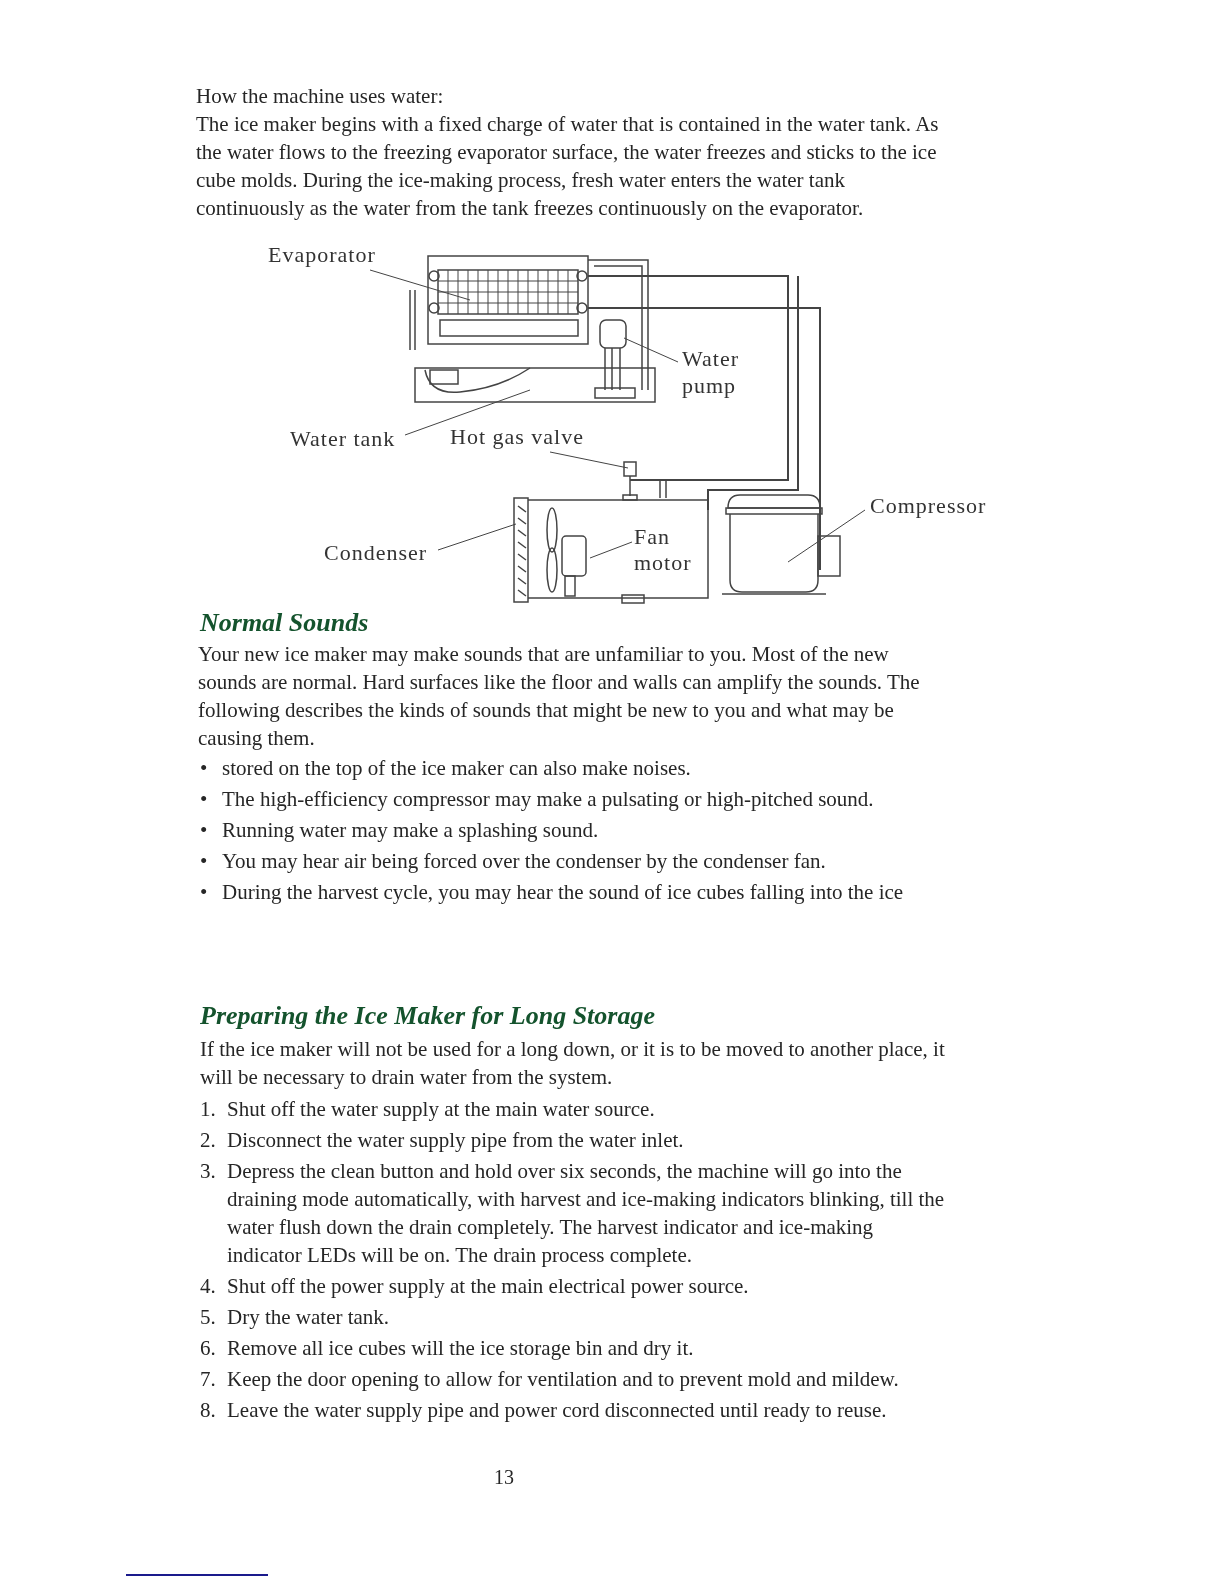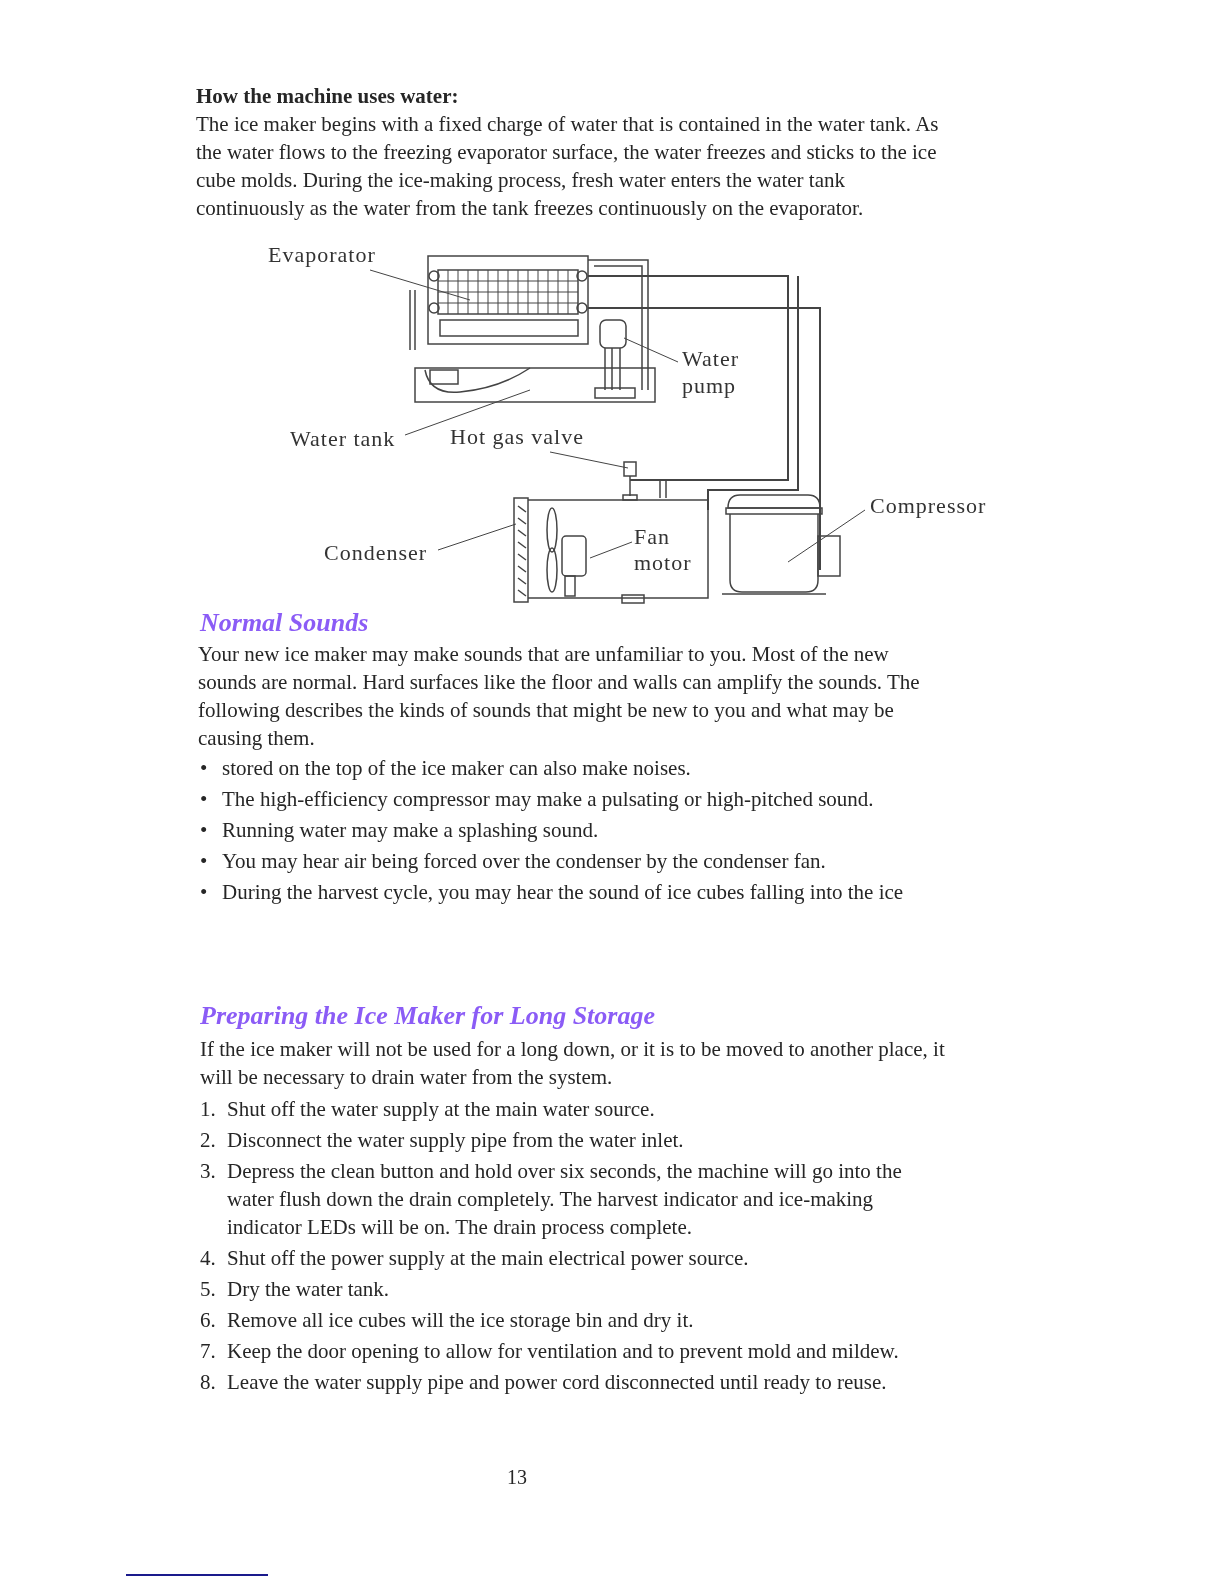--- a/index.html
+++ b/index.html
@@ -1,29 +1,29 @@
 <!DOCTYPE html>
 <html><head>
 <meta charset="utf-8">
 <style>
   html, body { margin: 0; padding: 0; background: #ffffff; }
   body { width: 1224px; height: 1584px; position: relative; overflow: hidden;
          font-family: "Liberation Serif", "DejaVu Serif", serif; color: #262626; }
   .page { position: absolute; left: 0; top: 0; width: 1224px; height: 1584px; }
-  .h-bold { position: absolute; left: 196px; top: 84px; font-size: 21px; font-weight: bold; margin: 0; }
+  .h-bold { position: absolute; left: 196px; top: 84px; font-size: 21px; font-weight: normal; margin: 0; }
   .para { position: absolute; left: 196px; font-size: 21px; line-height: 28px; margin: 0; }
-  .sec-title { position: absolute; left: 200px; font-size: 26px; font-style: italic; font-weight: bold; margin: 0; color: #8b5cf6; }
+  .sec-title { position: absolute; left: 200px; font-size: 26px; font-style: italic; font-weight: bold; margin: 0; color: #14532d; }
   .list { position: absolute; left: 200px; margin: 0; padding: 0; list-style: none; font-size: 21px; line-height: 28px; }
   .list li { position: relative; padding-left: 22px; margin-bottom: 3px; }
   .list li .mark { position: absolute; left: 0; top: 0; }
   .olist li { padding-left: 27px; }
   .diagram { position: absolute; left: 260px; top: 240px; width: 760px; height: 370px; }
   .diagram svg { width: 760px; height: 370px; }
   .lbl { font-family: "Liberation Serif", "DejaVu Serif", serif; font-size: 22px; fill: #333; letter-spacing: 1px; }
-  .page-num { position: absolute; left: 13px; width: 1008px; top: 1466px; text-align: center; font-size: 20px; }
+  .page-num { position: absolute; left: 0; width: 1008px; top: 1466px; text-align: center; font-size: 20px; }
   .footer-line { position: absolute; left: 126px; top: 1574px; width: 142px; height: 2px; background: #1a1a8c; }
 </style>
 </head>
 <body>
 
 <div class="page">
 
   <h3 class="h-bold">How the machine uses water:</h3>
   <div class="para" style="top:110px;">
     <div>The ice maker begins with a fixed charge of water that is contained in the water tank. As</div>
@@ -181,20 +181,21 @@
         <span class="mark">1.</span>
         <div>Shut off the water supply at the main water source.</div>
       </li>
     <li>
         <span class="mark">2.</span>
         <div>Disconnect the water supply pipe from the water inlet.</div>
       </li>
     <li>
         <span class="mark">3.</span>
       <div>Depress the clean button and hold over six seconds, the machine will go into the</div>
+      <div>draining mode automatically, with harvest and ice-making indicators blinking, till the</div>
       <div>water flush down the drain completely. The harvest indicator and ice-making</div>
       <div>indicator LEDs will be on. The drain process complete.</div>
     </li>
     <li>
         <span class="mark">4.</span>
         <div>Shut off the power supply at the main electrical power source.</div>
       </li>
     <li>
         <span class="mark">5.</span>
         <div>Dry the water tank.</div>

